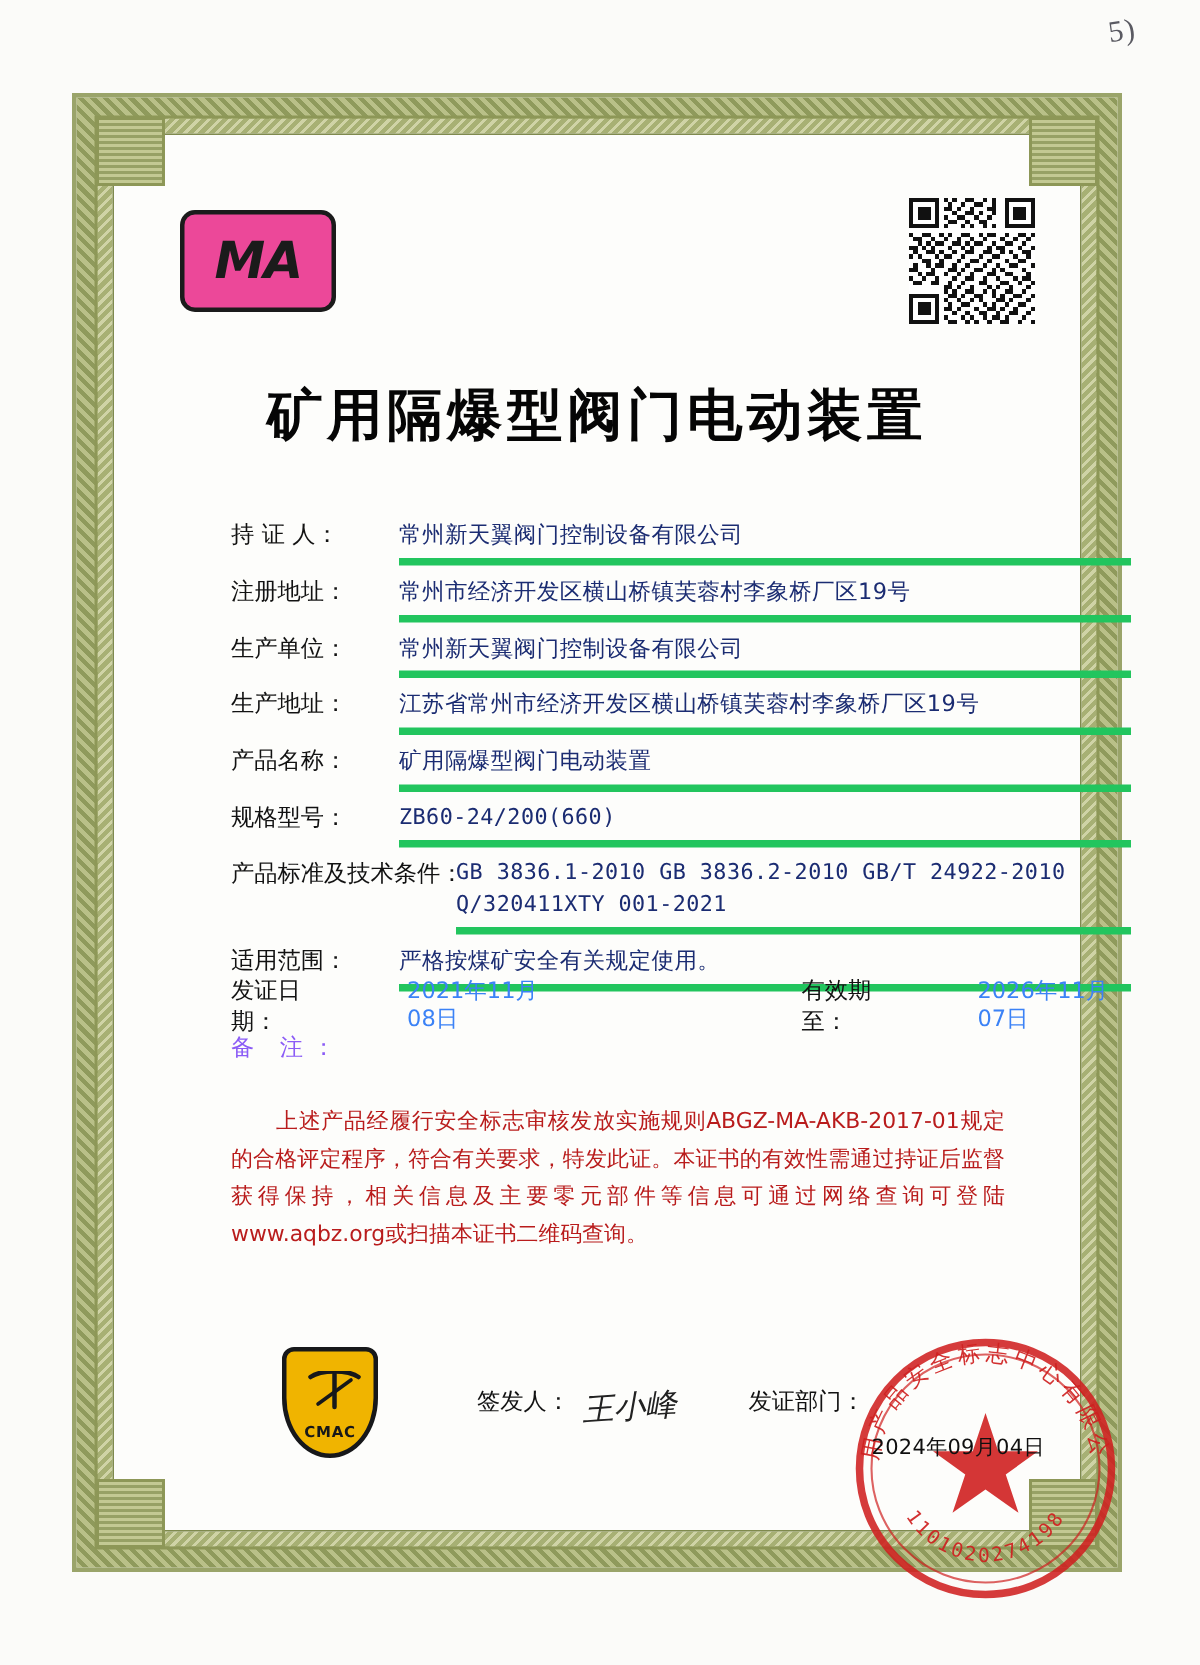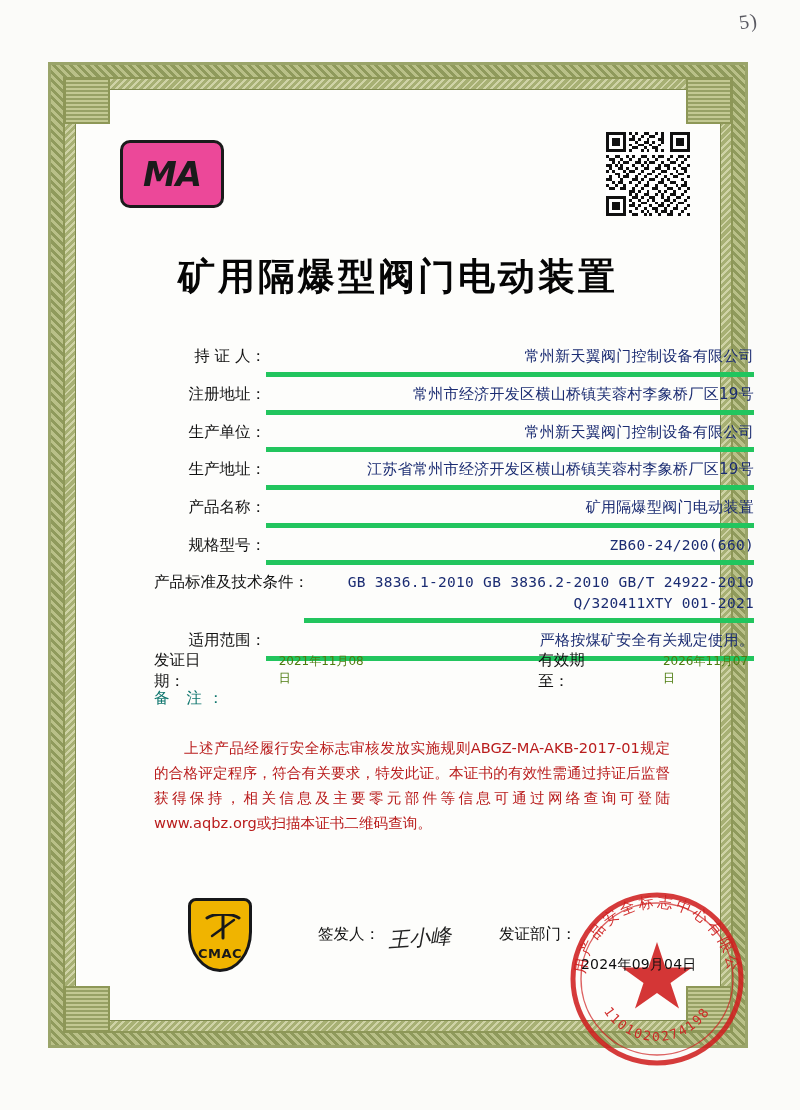--- a/index.html
+++ b/index.html
@@ -154,21 +154,20 @@
     letter-spacing: 3px;
     color: #050505;
   }
 
   
   .fields {
     position: absolute;
     left: 106px;
     top: 278px;
     width: 600px;
-    text-align: right;
   }
   .f-row {
     display: flex;
     align-items: flex-start;
     margin-bottom: 1px;
     min-height: 31px;
   }
   .f-label {
     width: 112px;
     flex: 0 0 112px;
@@ -207,35 +206,35 @@
     top: 588px;
     width: 600px;
     display: flex;
     align-items: baseline;
     font-family: "DejaVu Sans", sans-serif;
     font-size: 15.5px;
     color: #121212;
     gap: 44px;
   }
   .date-row .dv {
-    color: #4d7c0f;
+    color: #3b82f6;
     margin-left: 8px;
-    font-size: 12px;
+    font-size: 15px;
   }
   .date-row .spacer { width: 86px; }
 
   
   .remark-row {
     position: absolute;
     left: 106px;
     top: 626px;
     width: 600px;
     font-family: "DejaVu Sans", sans-serif;
     font-size: 15.5px;
-    color: #0f766e;
+    color: #8b5cf6;
     letter-spacing: 6px;
   }
 
   
   .para {
     position: absolute;
     left: 106px;
     top: 673px;
     width: 516px;
     font-family: "DejaVu Sans", sans-serif;
@@ -262,21 +261,21 @@
     border-radius: 8px 8px 32px 32px / 8px 8px 40px 40px;
     box-sizing: border-box;
     position: relative;
   }
   .cmac-text {
     position: absolute;
     left: 0; right: 0;
     bottom: 8px;
     text-align: center;
     font-family: "DejaVu Sans", sans-serif;
-    font-size: 13px;
+    font-size: 10px;
     font-weight: bold;
     color: #17181a;
     letter-spacing: 0.5px;
     margin-top: 27px;
   }
   .cmac-pick {
     position: absolute;
     left: 13px;
     top: 13px;
     width: 38px;

